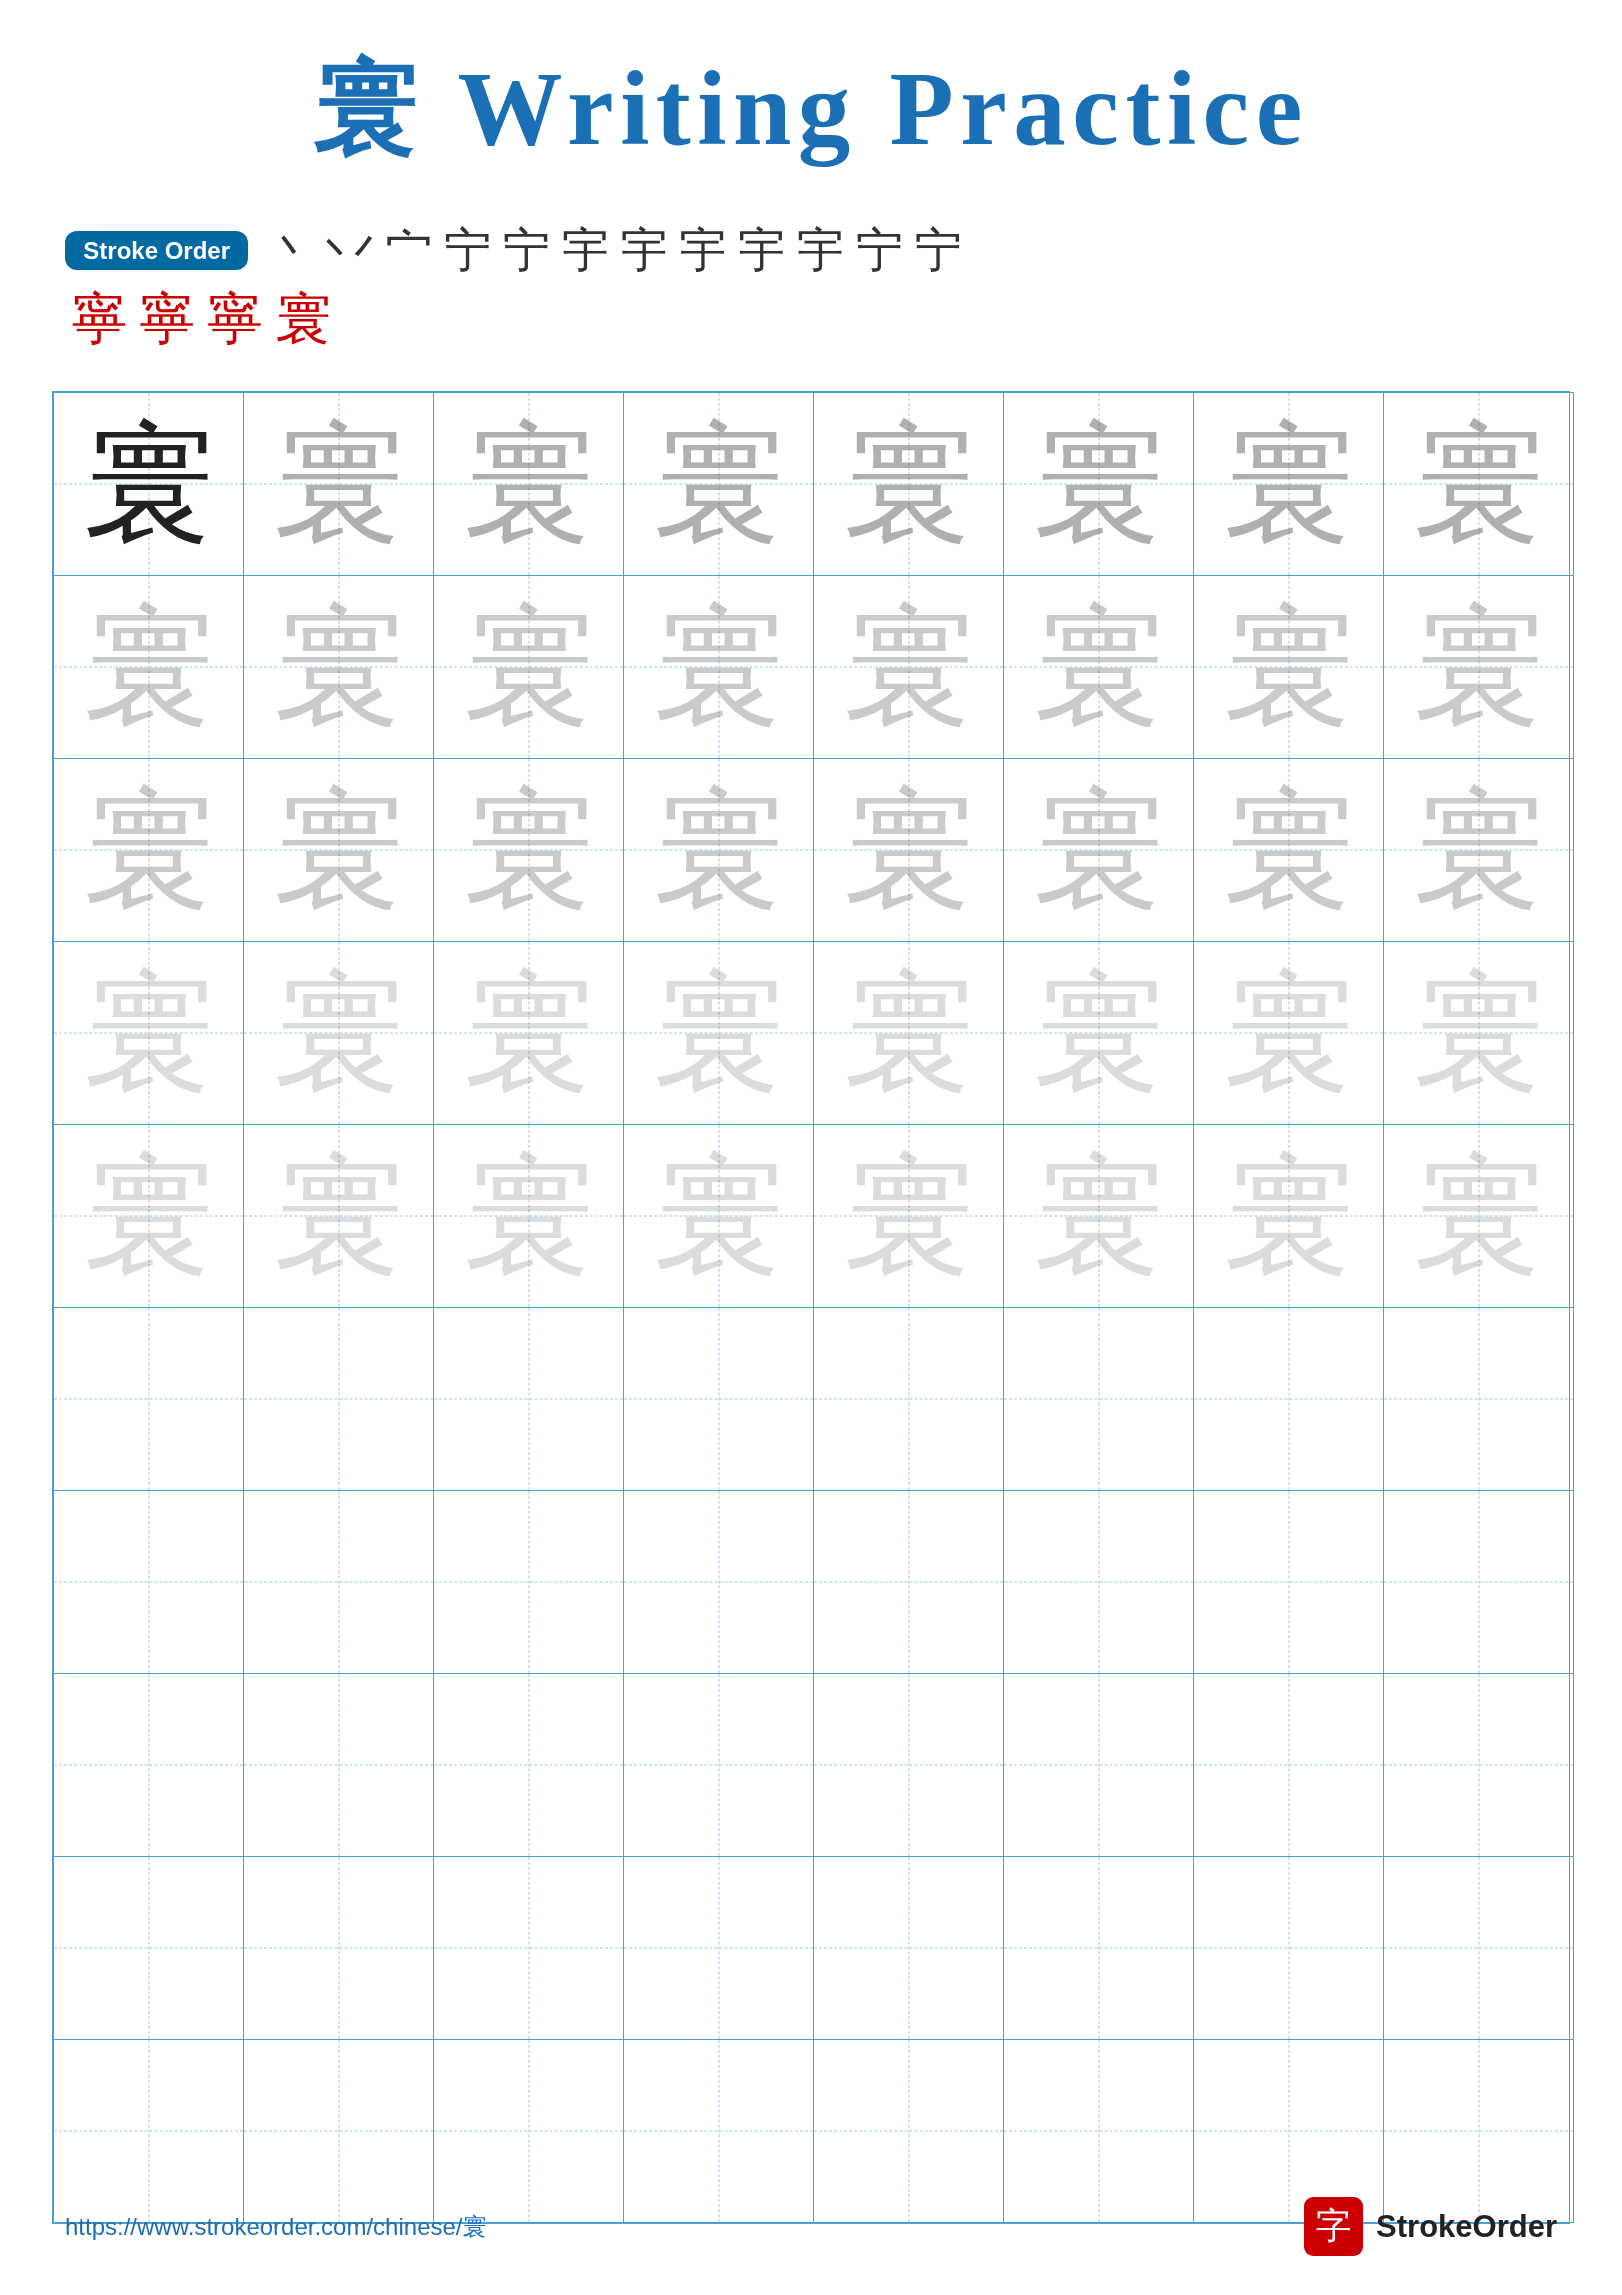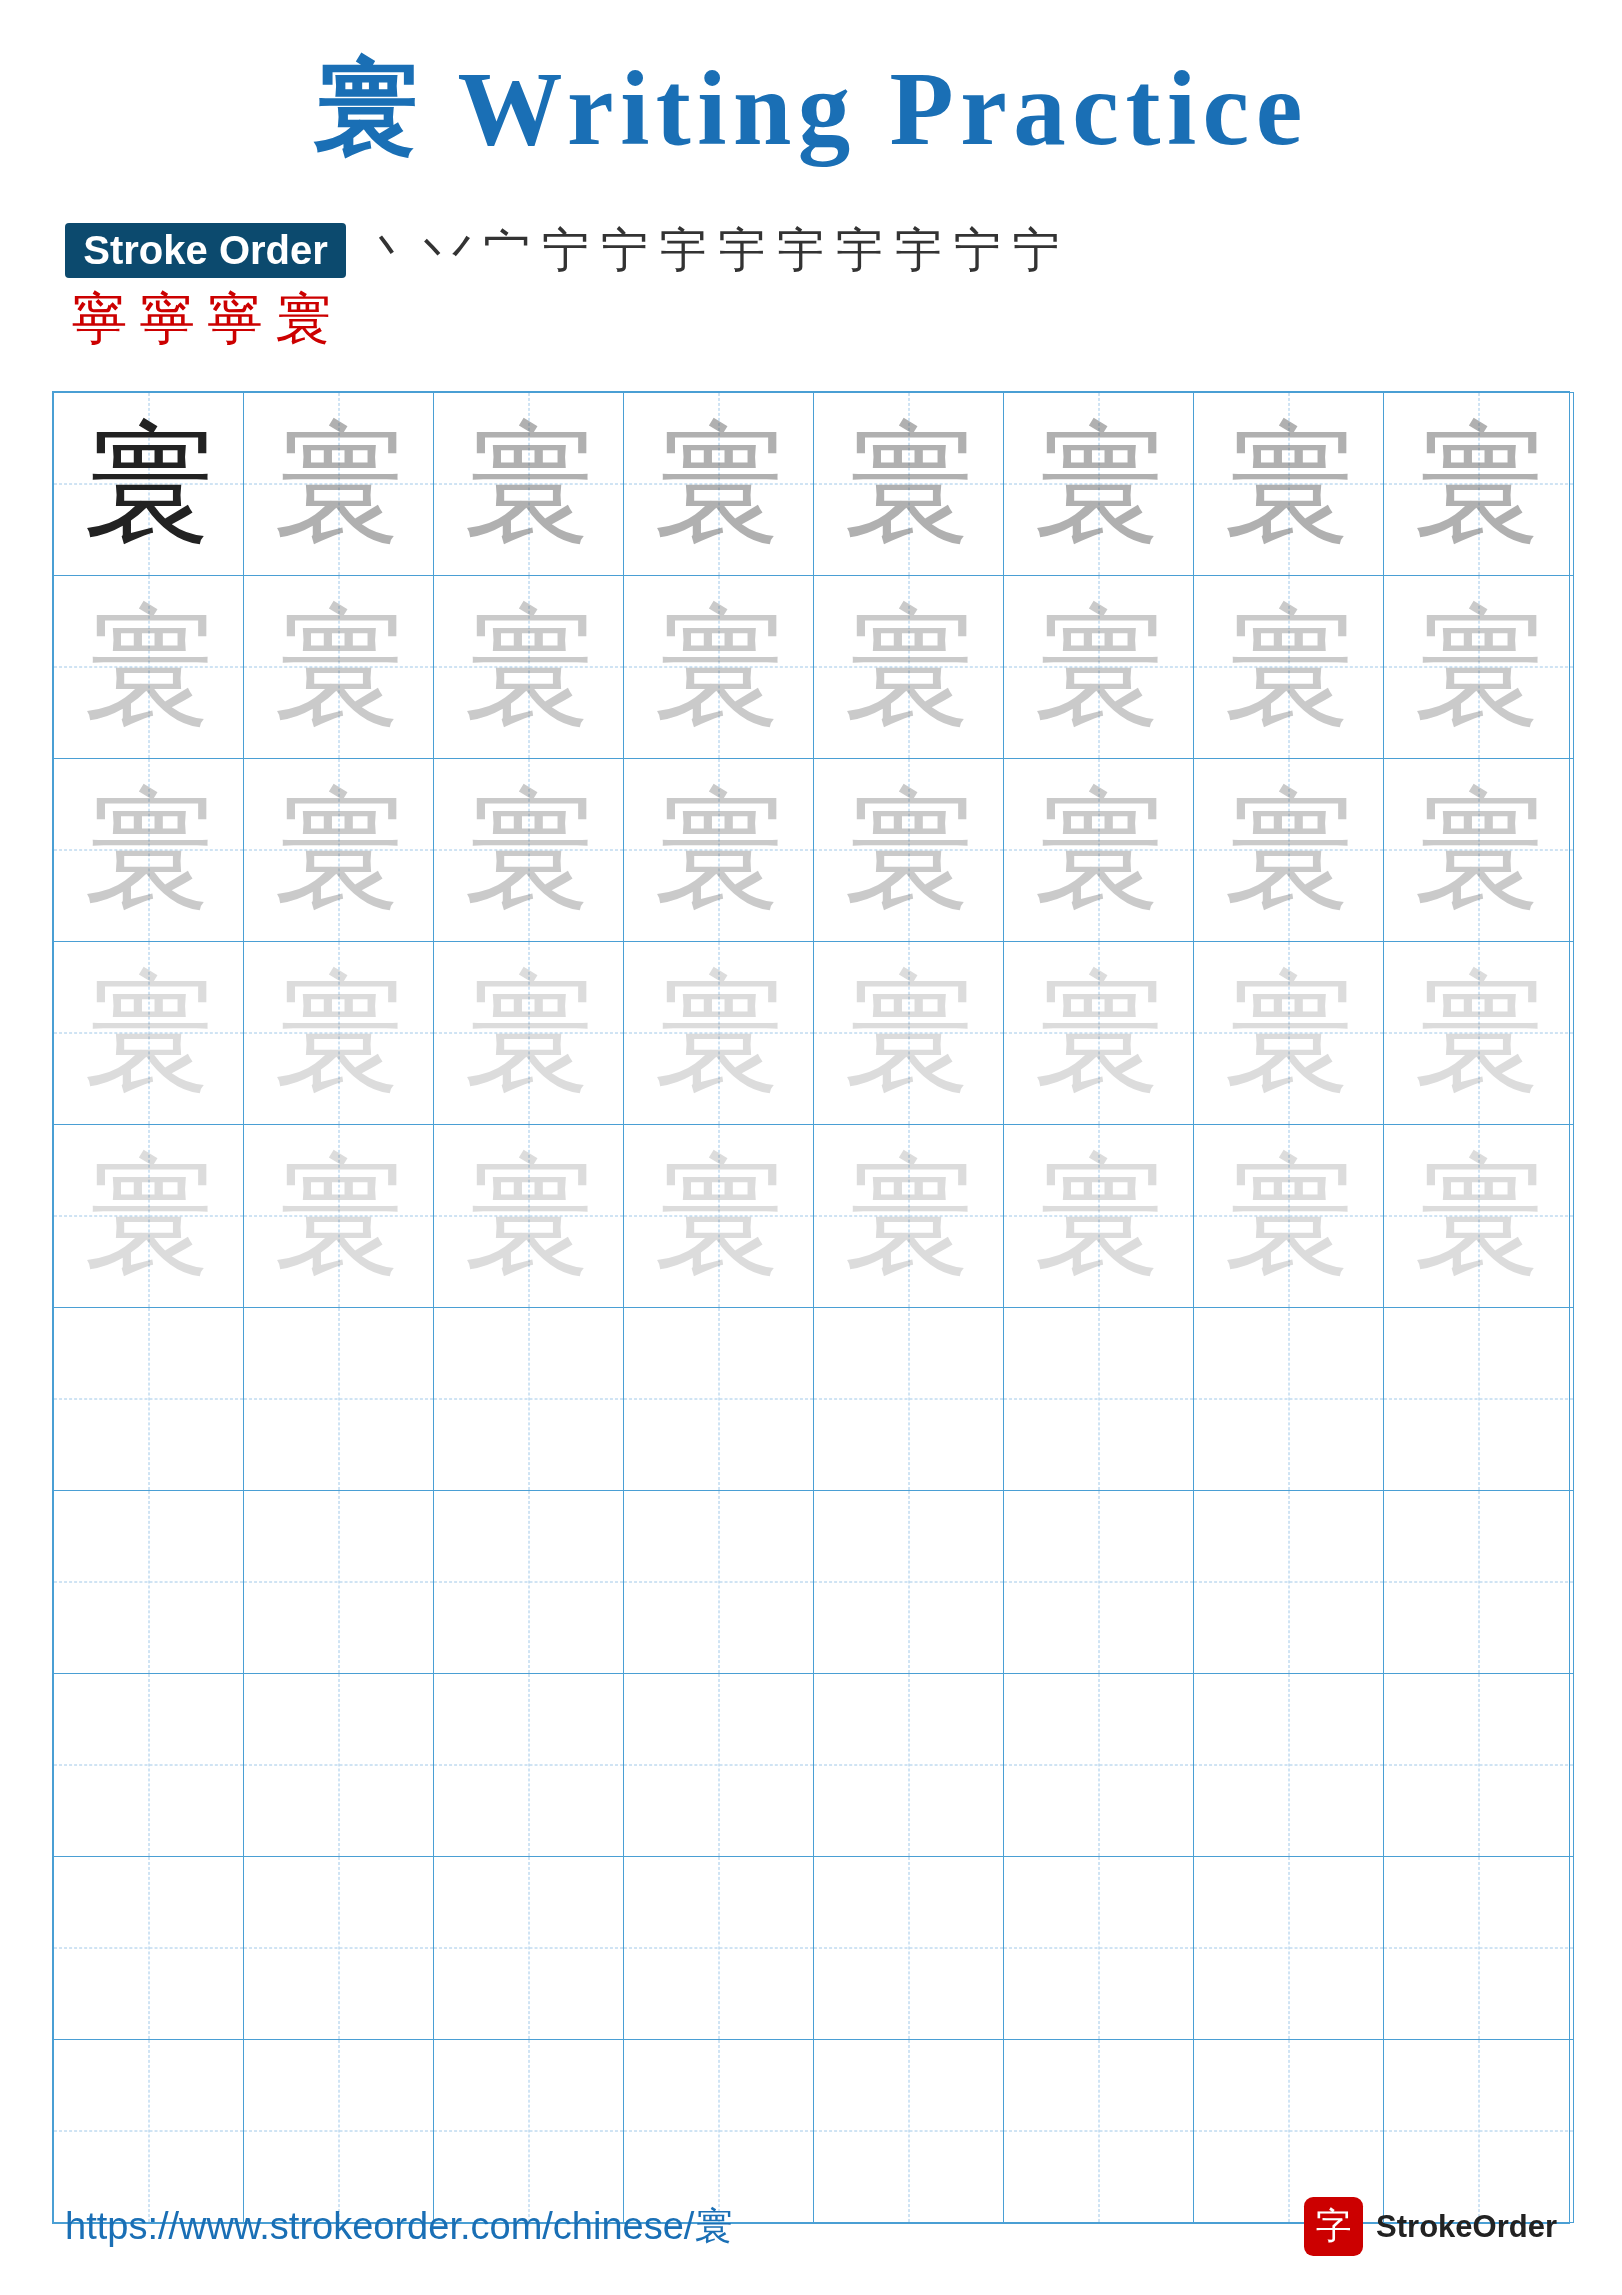--- a/index.html
+++ b/index.html
@@ -46,26 +46,26 @@
       margin-bottom: 33px;
       padding-left: 13px;
     }
     .stroke-order-row {
       display: flex;
       align-items: center;
       flex-wrap: nowrap;
       margin-bottom: 6.5px;
     }
     .stroke-order-badge {
-      background: #0c4a6e;
+      background: #0369a1;
       color: #fff;
-      font-size: 40px;
+      font-size: 24px;
       font-weight: bold;
       padding: 5.2px 18.3px;
-      border-radius: 4px;
+      border-radius: 12px;
       margin-right: 19.6px;
       white-space: nowrap;
       font-family: Arial, sans-serif;
     }
     .stroke-chars {
       display: flex;
       align-items: center;
       gap: 11.8px;
       flex-wrap: wrap;
     }
@@ -164,21 +164,21 @@
       position: absolute;
       bottom: 39px;
       left: 0;
       right: 0;
       display: flex;
       align-items: center;
       justify-content: space-between;
       padding: 0 65px;
     }
     .footer-url {
-      font-size: 38px;
+      font-size: 24px;
       color: #1a6fb5;
       font-family: Arial, sans-serif;
     }
     .footer-logo {
       display: flex;
       align-items: center;
       gap: 13px;
     }
     .footer-logo-icon {
       width: 59px;

